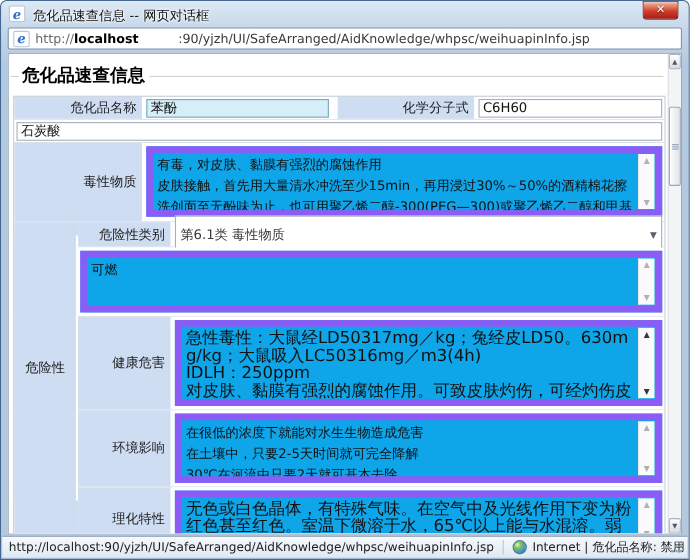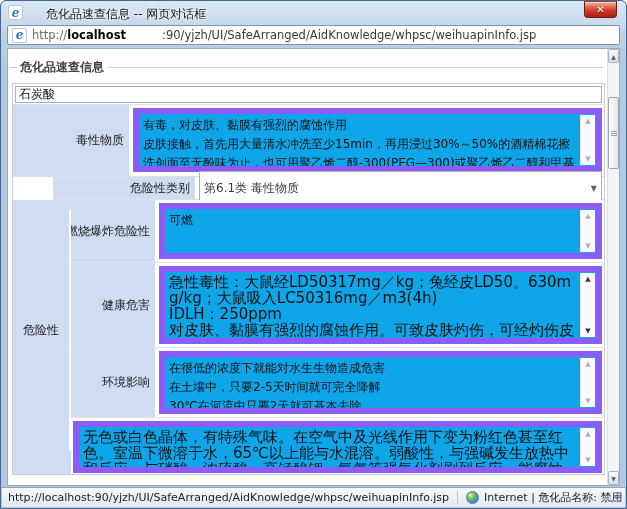--- a/index.html
+++ b/index.html
@@ -10,21 +10,21 @@
     background: linear-gradient(180deg,#dce9f5 0%,#c2d4e8 30px,#b3c9df 60px,#b3c9df 100%);
     border:1px solid #44688f; border-radius:6px 6px 0 0; }
 
   
   .titlebar { position:absolute; top:0; left:0; right:0; height:23px; }
   .ie-ico { width:15px; height:15px; background:#fff; border:1px solid #b9c6d6; border-radius:2px;
     display:inline-flex; align-items:center; justify-content:center; flex:none; }
   .ie-ico .e { color:#2f6fd0; font-weight:bold; font-style:italic; font-size:12px;
     font-family:"DejaVu Serif", serif; line-height:1; }
   .titlebar .ie-ico { position:absolute; left:7px; top:4px; }
-  .title { position:absolute; left:45px; top:5px; font-size:12px; color:#111;
+  .title { position:absolute; left:29px; top:5px; font-size:12px; color:#111;
     text-shadow:0 0 3px #fff, 0 0 3px #fff; white-space:nowrap; }
   .close { position:absolute; top:0; right:9px; width:33px; height:17px;
     background:linear-gradient(180deg,#f2b3a2 0%,#e28163 25%,#cf3d2a 55%,#ab1d12 100%);
     border:1px solid #6e1a12; border-top-color:#9a4438; border-radius:0 0 4px 4px;
     box-shadow: inset 0 1px 0 rgba(255,255,255,.45);
     display:flex; align-items:center; justify-content:center; cursor:pointer; }
   .close .x { color:#fff; font-size:10px; font-weight:bold; line-height:1;
     text-shadow:0 1px 1px rgba(0,0,0,.55); }
 
   
@@ -37,26 +37,26 @@
   .url .path { color:#3a3a3a;margin-left:36px; }
 
   
   .content { position:absolute; left:6px; right:6px; top:47px; bottom:22px;
     background:#fff; border:1px solid #98a9bc; overflow:hidden; }
   .page { position:absolute; left:0; top:0; right:12px; bottom:0; overflow:hidden; background:#fff; }
 
   .sechead { display:flex; align-items:center; margin:10px 4px 7px 2px; }
   .sechead .dash { width:7px; height:1px; background:#cfcfcf; margin-right:3px; }
   .sechead .line { flex:1; height:1px; background:#d0d0d0; margin-left:4px; }
-  .sectitle { color:#404040; font-weight:bold; font-size:12px; white-space:nowrap; }
+  .sectitle { color:#000000; font-weight:bold; font-size:16px; white-space:nowrap; }
 
   .formtable { position:relative; margin:0 2px 0 4px; border:1px solid #c3cbd6; background:#fff; overflow:hidden; }
   .row { display:flex; border-bottom:1px solid #dde1e8; }
   .r1 { height:21px; } .r2 { height:21px; } .r3 { height:72px; }
-  .r4 { height:23px;margin-left:40px; } .r5 { height:63px; } .r6 { height:85px; }
+  .r4 { height:23px; } .r5 { height:63px; } .r6 { height:85px; }
   .r7 { height:70px; } .r8 { height:56px; border-bottom:none; }
   .lbl { background:#cfddf3; border-right:2px solid #fff; display:flex; align-items:center;
     justify-content:flex-end; padding-right:5px; color:#1c1c1c; white-space:nowrap; flex:none; }
   .lbl.mid { border-left:2px solid #fff; }
   .w118 { width:118px; } .w128 { width:128px; } .w86 { width:86px; }
   .gspacer { width:58px; background:#cfddf3; flex:none; }
   .ctl { flex:1; display:flex; align-items:center; position:relative; background:#fff; min-width:0; }
   .ctl.fixed { flex:none; width:174px; }
 
   .groupcell { position:absolute; left:0; top:126px; width:58px; height:241px; background:#cfddf3;
@@ -134,20 +134,34 @@
     <div class="page">
 
       <div class="sechead">
         <span class="dash"></span>
         <span class="sectitle">危化品速查信息</span>
         <span class="line"></span>
       </div>
 
       <div class="formtable">
 
+        <div class="row r1">
+          <div class="lbl w118">
+              <span>危化品名称</span>
+            </div>
+          <div class="ctl fixed">
+            <input class="tin hl" readonly="" value="苯酚" style="">
+          </div>
+          <div class="lbl w128 mid">
+              <span>化学分子式</span>
+            </div>
+          <div class="ctl">
+            <input class="tin" readonly="" value="C6H60" style="">
+          </div>
+        </div>
 
         <div class="row r2">
           <div class="ctl">
             <input class="tin" readonly="" value="石炭酸" style="">
           </div>
         </div>
 
         <div class="row r3">
           <div class="lbl w118">
               <span>毒性物质</span>
@@ -172,23 +186,20 @@
           <div class="ctl">
             <div class="select">
               <span class="selval">第6.1类 毒性物质</span>
               <span class="selarr">▼</span>
             </div>
           </div>
         </div>
 
         <div class="row r5">
           <div class="gspacer"></div>
-          <div class="lbl w86">
-              <span>燃烧爆炸危险性</span>
-            </div>
           <div class="ctl">
             <div class="ta lh19 h56">
               <div class="tatext">可燃</div>
               <div class="sb">
                   <span>▲</span>
                   <span>▼</span>
                 </div>
             </div>
           </div>
         </div>
@@ -225,20 +236,23 @@
               <div class="sb">
                   <span>▲</span>
                   <span>▼</span>
                 </div>
             </div>
           </div>
         </div>
 
         <div class="row r8">
           <div class="gspacer"></div>
+          <div class="lbl w86">
+              <span>理化特性</span>
+            </div>
           <div class="ctl">
             <div class="ta lh16 h52">
               <div class="tatext">无色或白色晶体，有特殊气味。在空气中及光线作用下变为粉红色甚至红色。室温下微溶于水，65℃以上能与水混溶。弱酸性，与强碱发生放热中和反应。与硝酸、浓硫酸、高锰酸钾、氯气等强氧化剂剧烈反应。能腐蚀部分塑料、橡胶和涂层，热苯酚能腐蚀铝、镁、铅和锌等金属
 熔点：40.69℃</div>
               <div class="sb">
                   <span>▲</span>
                   <span>▼</span>
                 </div>
             </div>
           </div>

